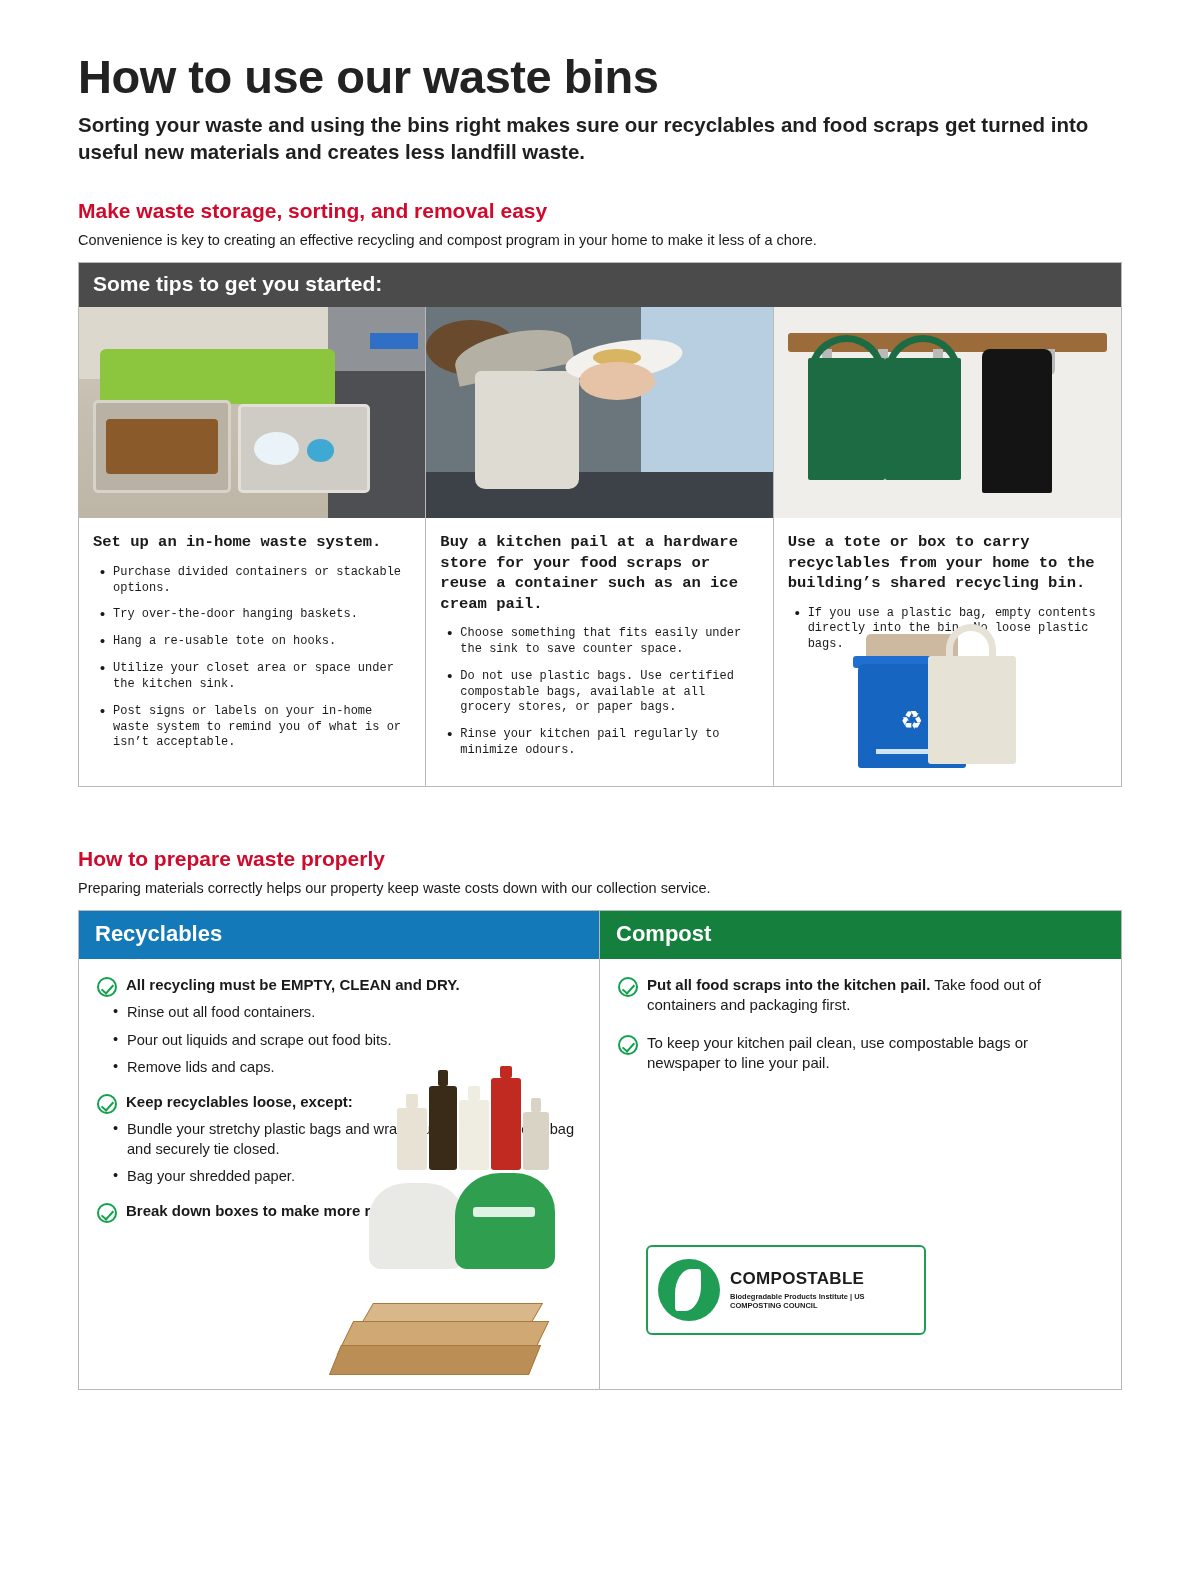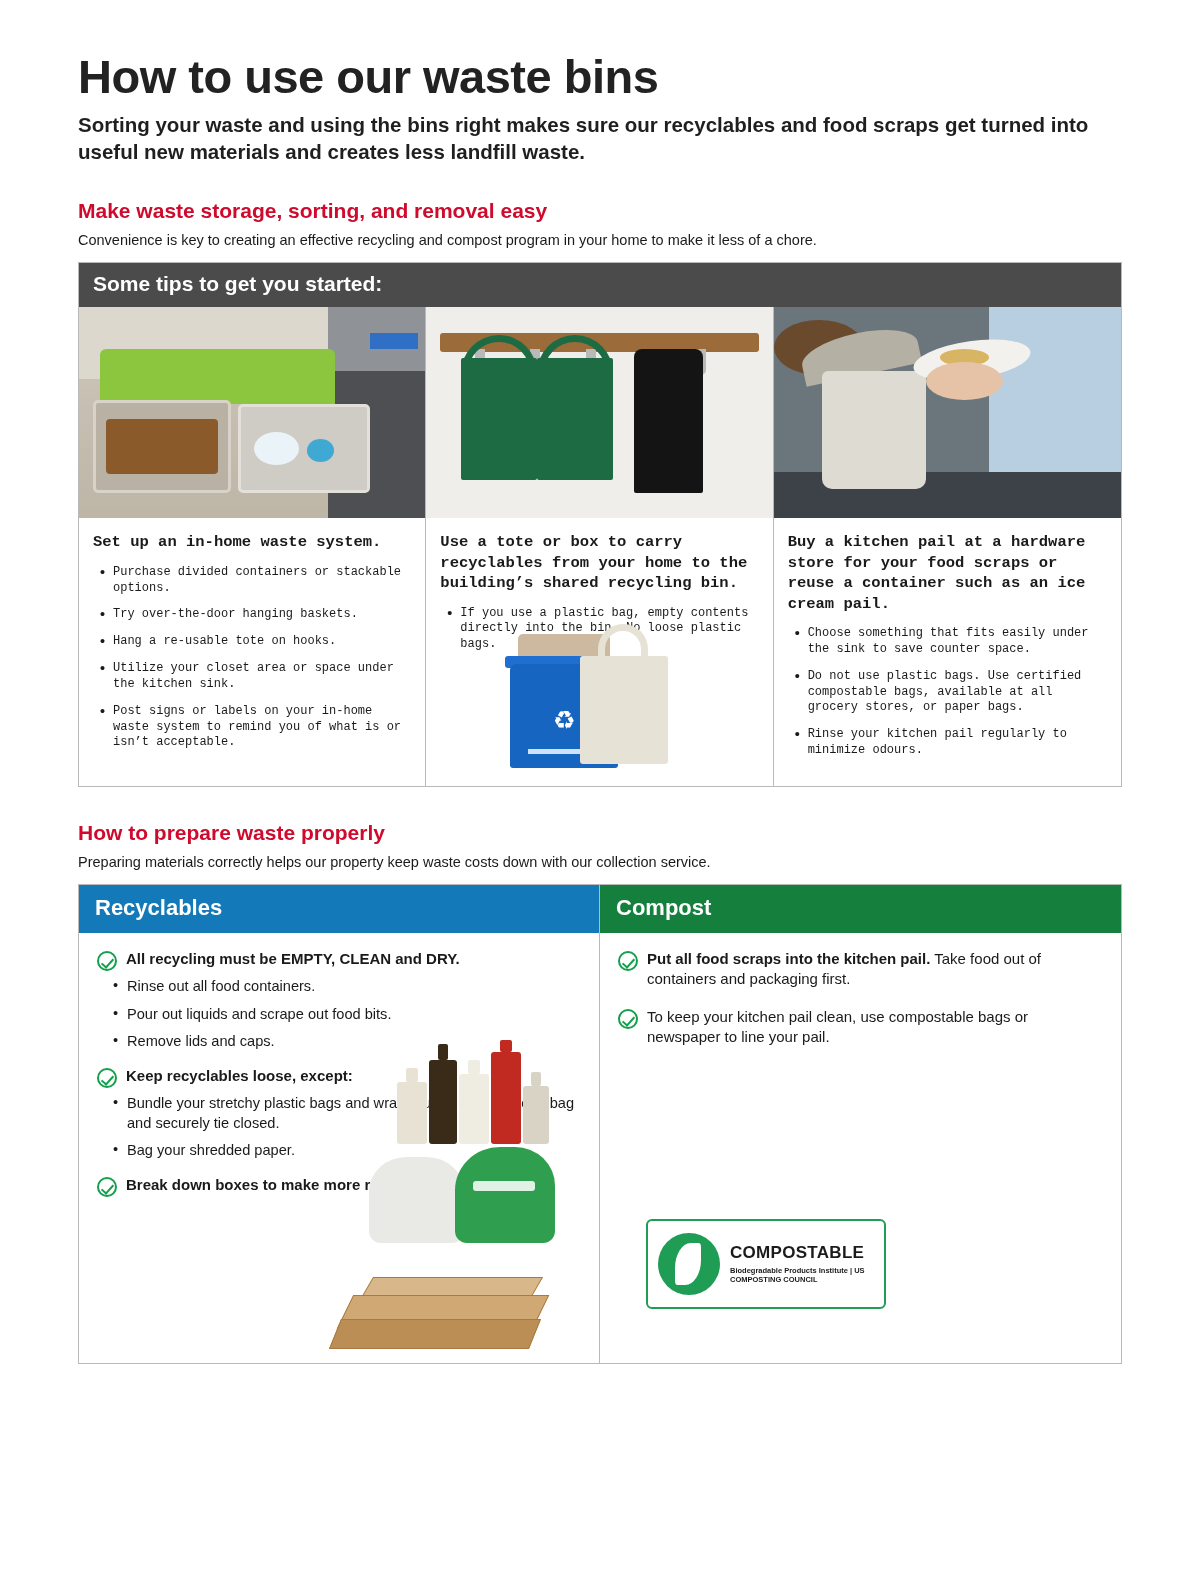--- a/index.html
+++ b/index.html
@@ -47,21 +47,21 @@
   }
   .section-sub {
     font-size: 14.5px;
     color: #1a1a1a;
     margin: 0 0 14px 0;
   }
 
   
   .tips-panel {
     border: 1px solid #b9b9b9;
-    margin-bottom: 34px;
+    margin-bottom: 60px;
   }
   .tips-bar {
     background: #4b4b4b;
     color: #ffffff;
     font-size: 21px;
     font-weight: bold;
     padding: 9px 14px 11px 14px;
   }
   .tips-cols {
     display: flex;
@@ -193,21 +193,21 @@
   .greenbags .gbag:after { content:""; position:absolute; left:18px; top:34px; width:62px; height:10px; background:#ffffff; opacity:.85; border-radius:3px; }
 
   .cardboard { position:absolute; right:44px; bottom:8px; width:220px; height:110px; }
   .cardboard .sheet { position:absolute; background:#c49a62; border:1px solid #a9793d; }
   .cardboard .s1 { left:10px; bottom:26px; width:196px; height:34px; transform: skewX(-26deg); background:#cfa873; }
   .cardboard .s2 { left:0px; bottom:6px; width:200px; height:30px; transform: skewX(-22deg); background:#bb8e55; }
   .cardboard .s3 { left:30px; bottom:50px; width:170px; height:28px; transform: skewX(-30deg); background:#d8b88a; }
 
   
   .logo-box {
-    position:absolute; left:46px; bottom:54px; width:240px; height:90px;
+    position:absolute; left:46px; bottom:54px; width:280px; height:90px;
     border:2.5px solid #1f9d55; border-radius:6px; background:#ffffff;
     display:flex; align-items:center; padding:8px 10px;
   }
   .logo-mark {
     width:62px; height:62px; border-radius:50%; background:#1f9d55; position:relative; flex:0 0 auto;
   }
   .logo-mark:after {
     content:""; position:absolute; left:17px; top:10px; width:26px; height:42px;
     background:#ffffff; border-radius:60% 10% 60% 10%;
   }
@@ -251,20 +251,41 @@
             <li>Purchase divided containers or stackable options.</li>
             <li>Try over-the-door hanging baskets.</li>
             <li>Hang a re-usable tote on hooks.</li>
             <li>Utilize your closet area or space under the kitchen sink.</li>
             <li>Post signs or labels on your in-home waste system to remind you of what is or isn’t acceptable.</li>
           </ul>
         </div>
       </div>
 
       <div class="tips-col">
+        <div class="photo ph3">
+          <div class="pot"></div>
+          <div class="arm"></div>
+          <div class="counter2"></div>
+          <div class="lid2"></div>
+          <div class="pail"></div>
+          <div class="plate"></div>
+          <div class="food"></div>
+          <div class="hand"></div>
+        </div>
+        <div class="tip-body">
+          <p class="tip-lead">Buy a kitchen pail at a hardware store for your food scraps or reuse a container such as an ice cream pail.</p>
+          <ul class="bullets">
+            <li>Choose something that fits easily under the sink to save counter space.</li>
+            <li>Do not use plastic bags. Use certified compostable bags, available at all grocery stores, or paper bags.</li>
+            <li>Rinse your kitchen pail regularly to minimize odours.</li>
+          </ul>
+        </div>
+      </div>
+
+      <div class="tips-col">
         <div class="photo ph2">
           <div class="rail"></div>
           <div class="hook" style="left:14%"></div>
           <div class="hook" style="left:30%"></div>
           <div class="hook" style="left:46%"></div>
           <div class="hook" style="left:62%"></div>
           <div class="hook" style="left:78%"></div>
           <div class="handle" style="left:10%"></div>
           <div class="tote" style="left:10%"></div>
           <div class="handle" style="left:32%"></div>
@@ -280,41 +301,20 @@
             <div class="contents"></div>
             <div class="binlip"></div>
             <div class="bin"></div>
             <div class="stripe"></div>
             <div class="tote2handle"></div>
             <div class="tote2"></div>
           </div>
         </div>
       </div>
 
-      <div class="tips-col">
-        <div class="photo ph3">
-          <div class="pot"></div>
-          <div class="arm"></div>
-          <div class="counter2"></div>
-          <div class="lid2"></div>
-          <div class="pail"></div>
-          <div class="plate"></div>
-          <div class="food"></div>
-          <div class="hand"></div>
-        </div>
-        <div class="tip-body">
-          <p class="tip-lead">Buy a kitchen pail at a hardware store for your food scraps or reuse a container such as an ice cream pail.</p>
-          <ul class="bullets">
-            <li>Choose something that fits easily under the sink to save counter space.</li>
-            <li>Do not use plastic bags. Use certified compostable bags, available at all grocery stores, or paper bags.</li>
-            <li>Rinse your kitchen pail regularly to minimize odours.</li>
-          </ul>
-        </div>
-      </div>
-
     </div>
   </div>
 
   <h2 class="section-heading">How to prepare waste properly</h2>
   <p class="section-sub">Preparing materials correctly helps our property keep waste costs down with our collection service.</p>
 
   <div class="prep-panel">
 
     <div class="prep-col left">
       <div class="prep-bar bar-blue">Recyclables</div>

